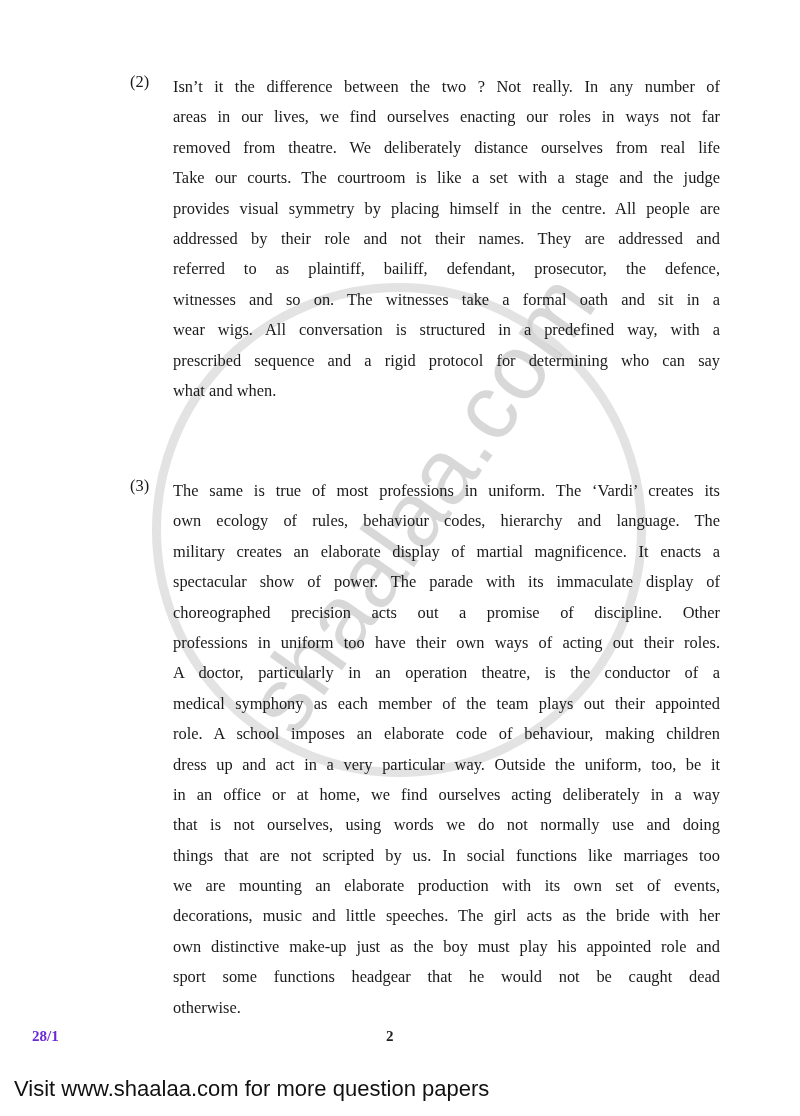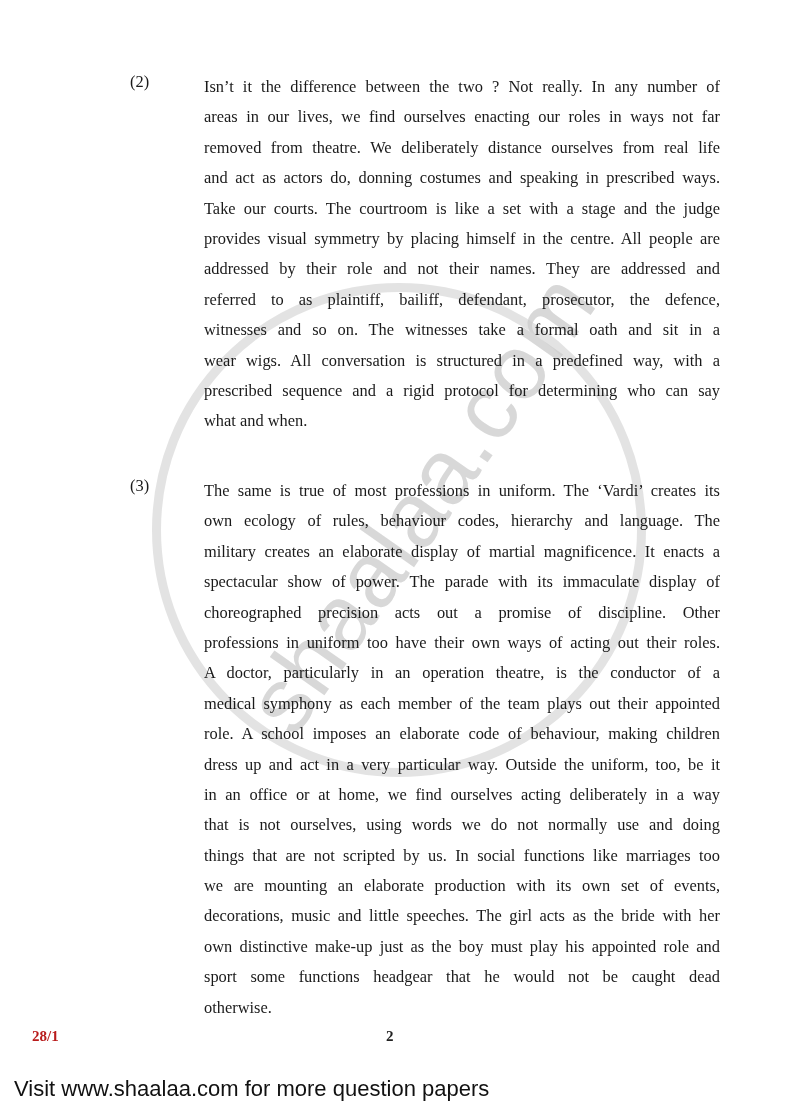--- a/index.html
+++ b/index.html
@@ -13,40 +13,39 @@
   .watermark-text {
     position: absolute; left: 170px; top: 480px; width: 460px; text-align: center;
     transform: rotate(-55deg); transform-origin: 50% 50%;
     font-family: "Liberation Sans", sans-serif; font-size: 92px; color: #cfcfcf;
     opacity: 0.8; letter-spacing: 1px;
   }
   .para { position: absolute; left: 130px; width: 560px;
     font-family: "Liberation Serif", serif; font-size: 16.4px; color: #1a1a1a; }
   .para .num { position: absolute; left: 0; top: 0; }
   .para .lines { position: absolute; left: 43px; width: 547px; }
-  .line { height: 30.4px; line-height: 30.4px; white-space: nowrap; text-align: justify; text-align-last: justify; margin-left: 31px; }
+  .line { height: 30.4px; line-height: 30.4px; white-space: nowrap; text-align: justify; text-align-last: justify; }
   .line.last { text-align-last: left; }
-  .footer-code { position: absolute; left: 32px; top: 1028px; font-family: "Liberation Serif", serif; font-weight: bold; font-size: 15px; color: #b91c1c; }
+  .footer-code { position: absolute; left: 32px; top: 1028px; font-family: "Liberation Serif", serif; font-weight: bold; font-size: 15px; color: #6d28d9; }
   .footer-page { position: absolute; left: 386px; top: 1028px; font-family: "Liberation Serif", serif; font-weight: bold; font-size: 15px; color: #222; }
   .visit { position: absolute; left: 14px; top: 1076px; font-family: "Liberation Sans", sans-serif; font-size: 22px; color: #111; }
 </style>
 </head>
 <body>
 
 <div class="page">
   <div class="watermark-ring"></div>
   <div class="watermark-text">shaalaa.com</div>
 
   <div class="para" style="top:72px;">
     <span class="num">(2)</span>
     <div class="lines" id="p0">
         <div class="line">Isn’t it the difference between the two ? Not really. In any number of</div>
         <div class="line">areas in our lives, we find ourselves enacting our roles in ways not far</div>
         <div class="line">removed from theatre. We deliberately distance ourselves from real life</div>
-        <div class="line">and act as actors do, donning costumes and speaking in prescribed ways.</div>
         <div class="line">Take our courts. The courtroom is like a set with a stage and the judge</div>
         <div class="line">provides visual symmetry by placing himself in the centre. All people are</div>
         <div class="line">addressed by their role and not their names. They are addressed and</div>
         <div class="line">referred to as plaintiff, bailiff, defendant, prosecutor, the defence,</div>
         <div class="line">witnesses and so on. The witnesses take a formal oath and sit in a</div>
         <div class="line">wear wigs. All conversation is structured in a predefined way, with a</div>
         <div class="line">prescribed sequence and a rigid protocol for determining who can say</div>
         <div class="line last">what and when.</div>
       </div>
   </div>

